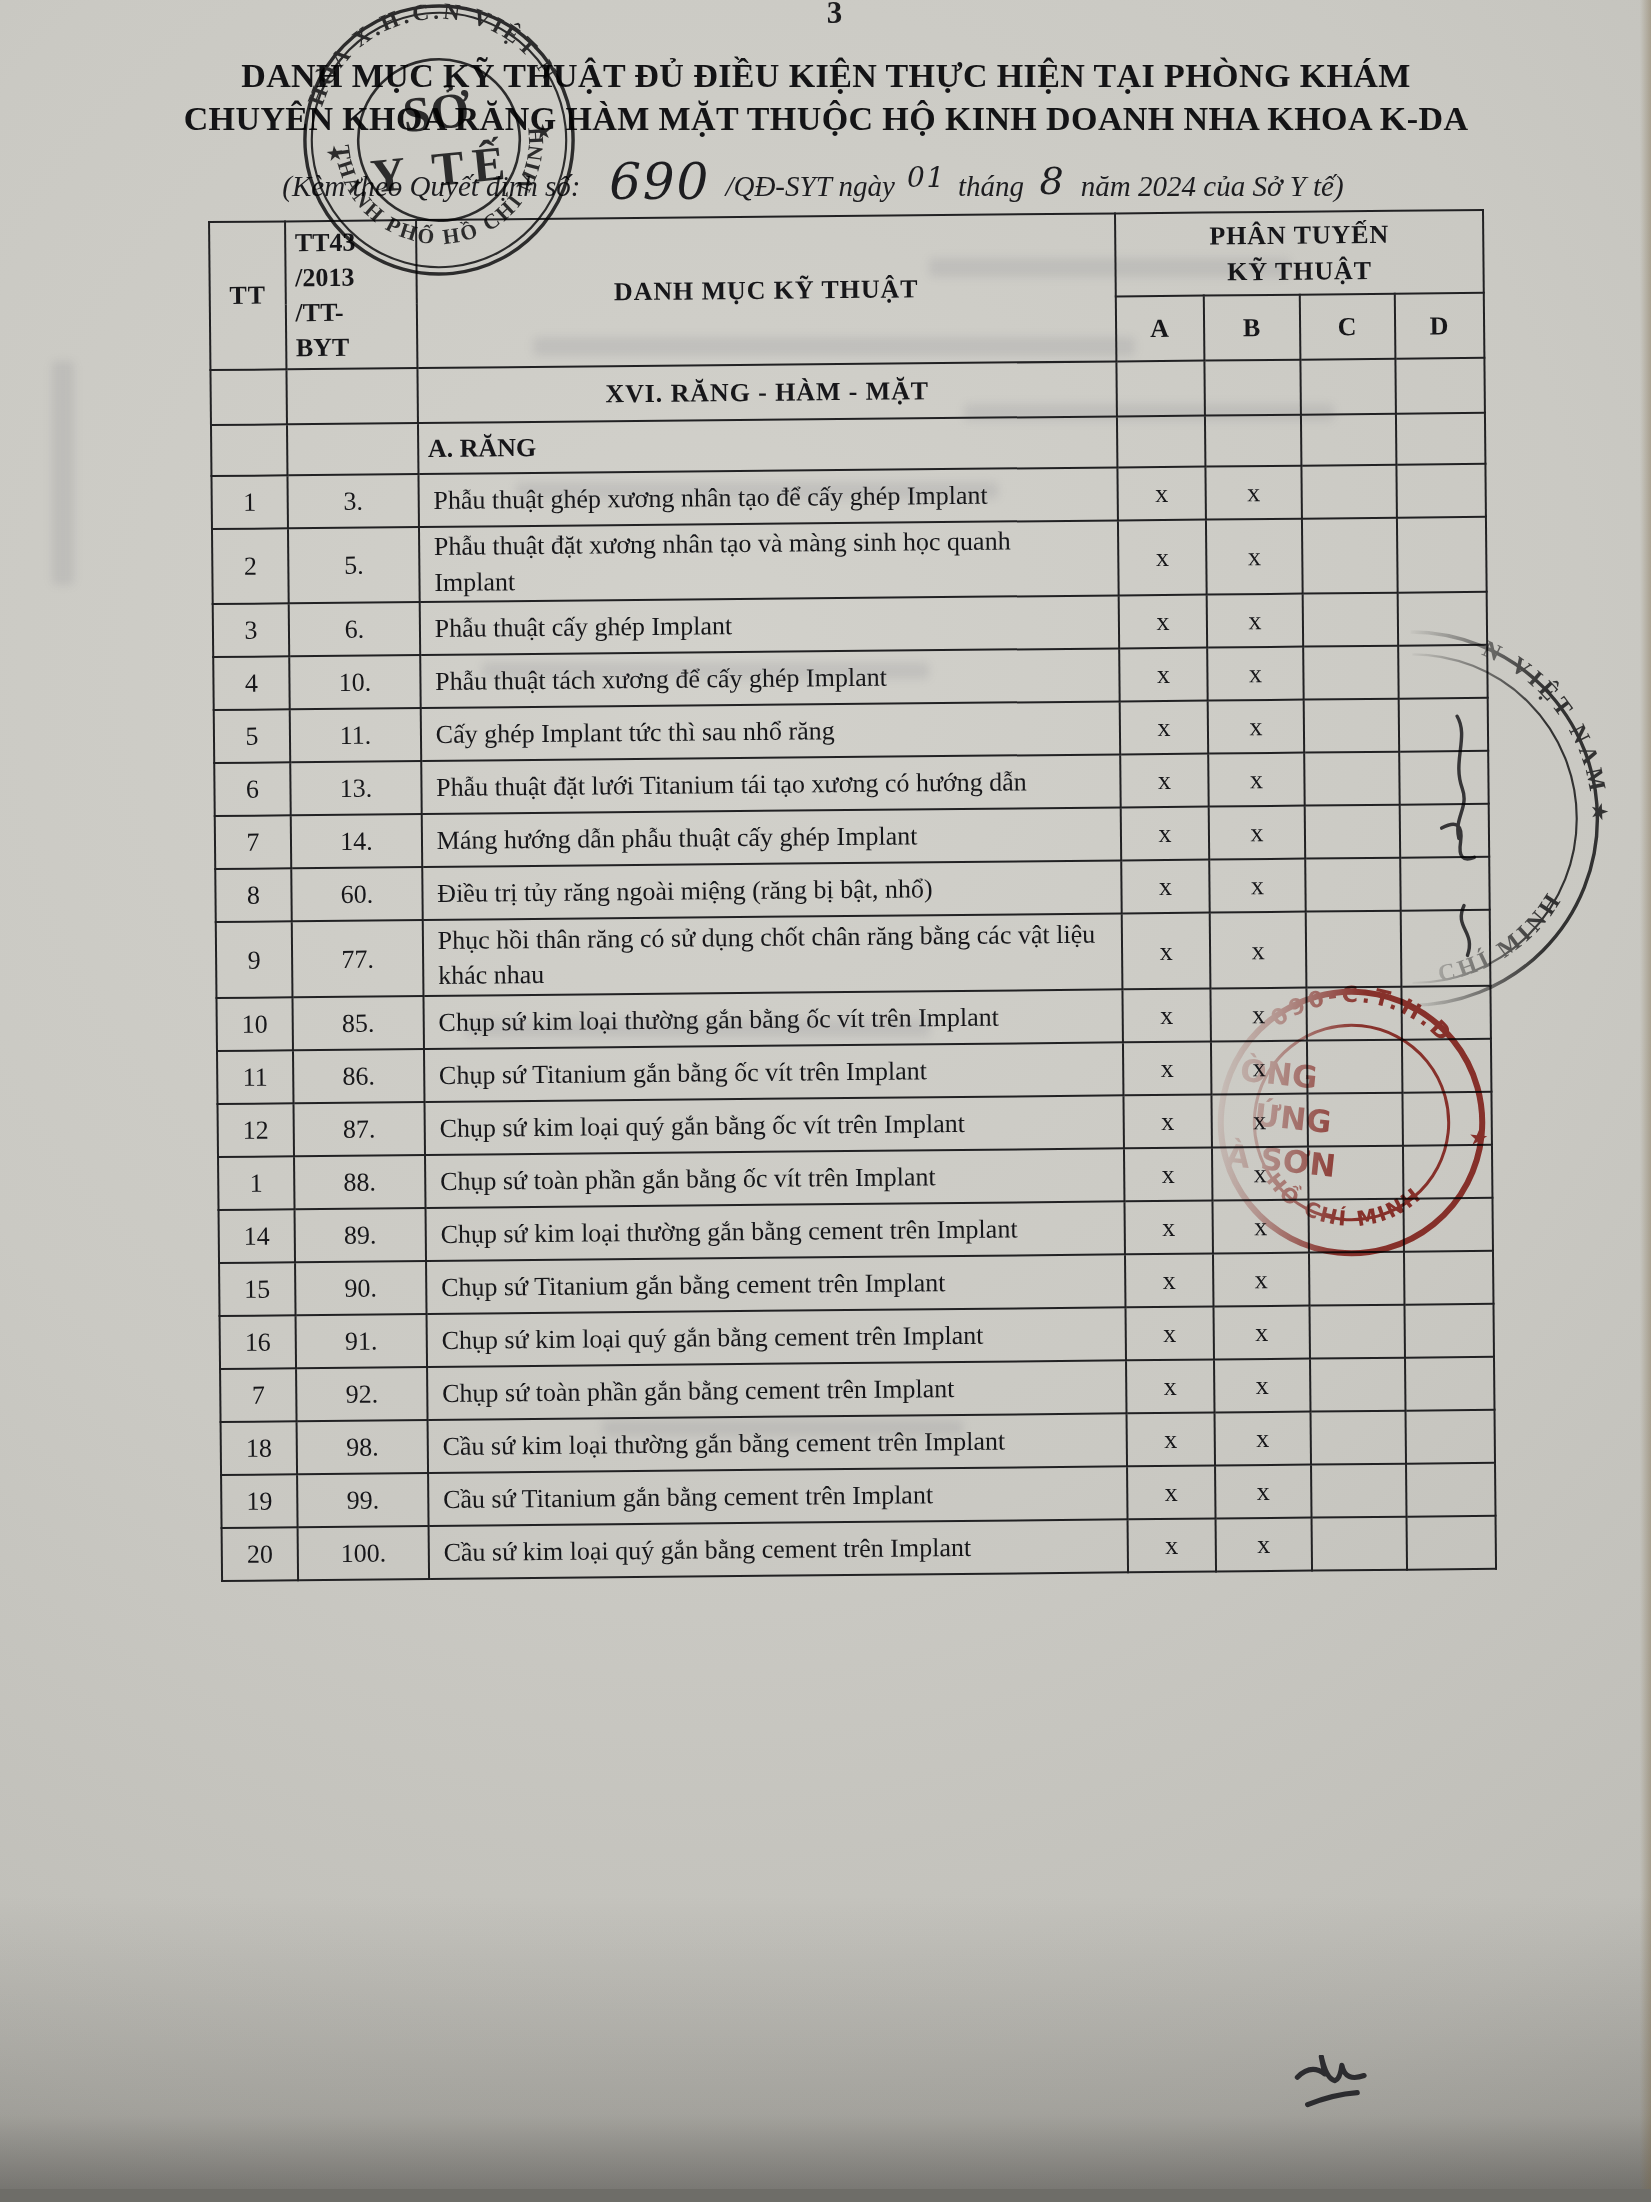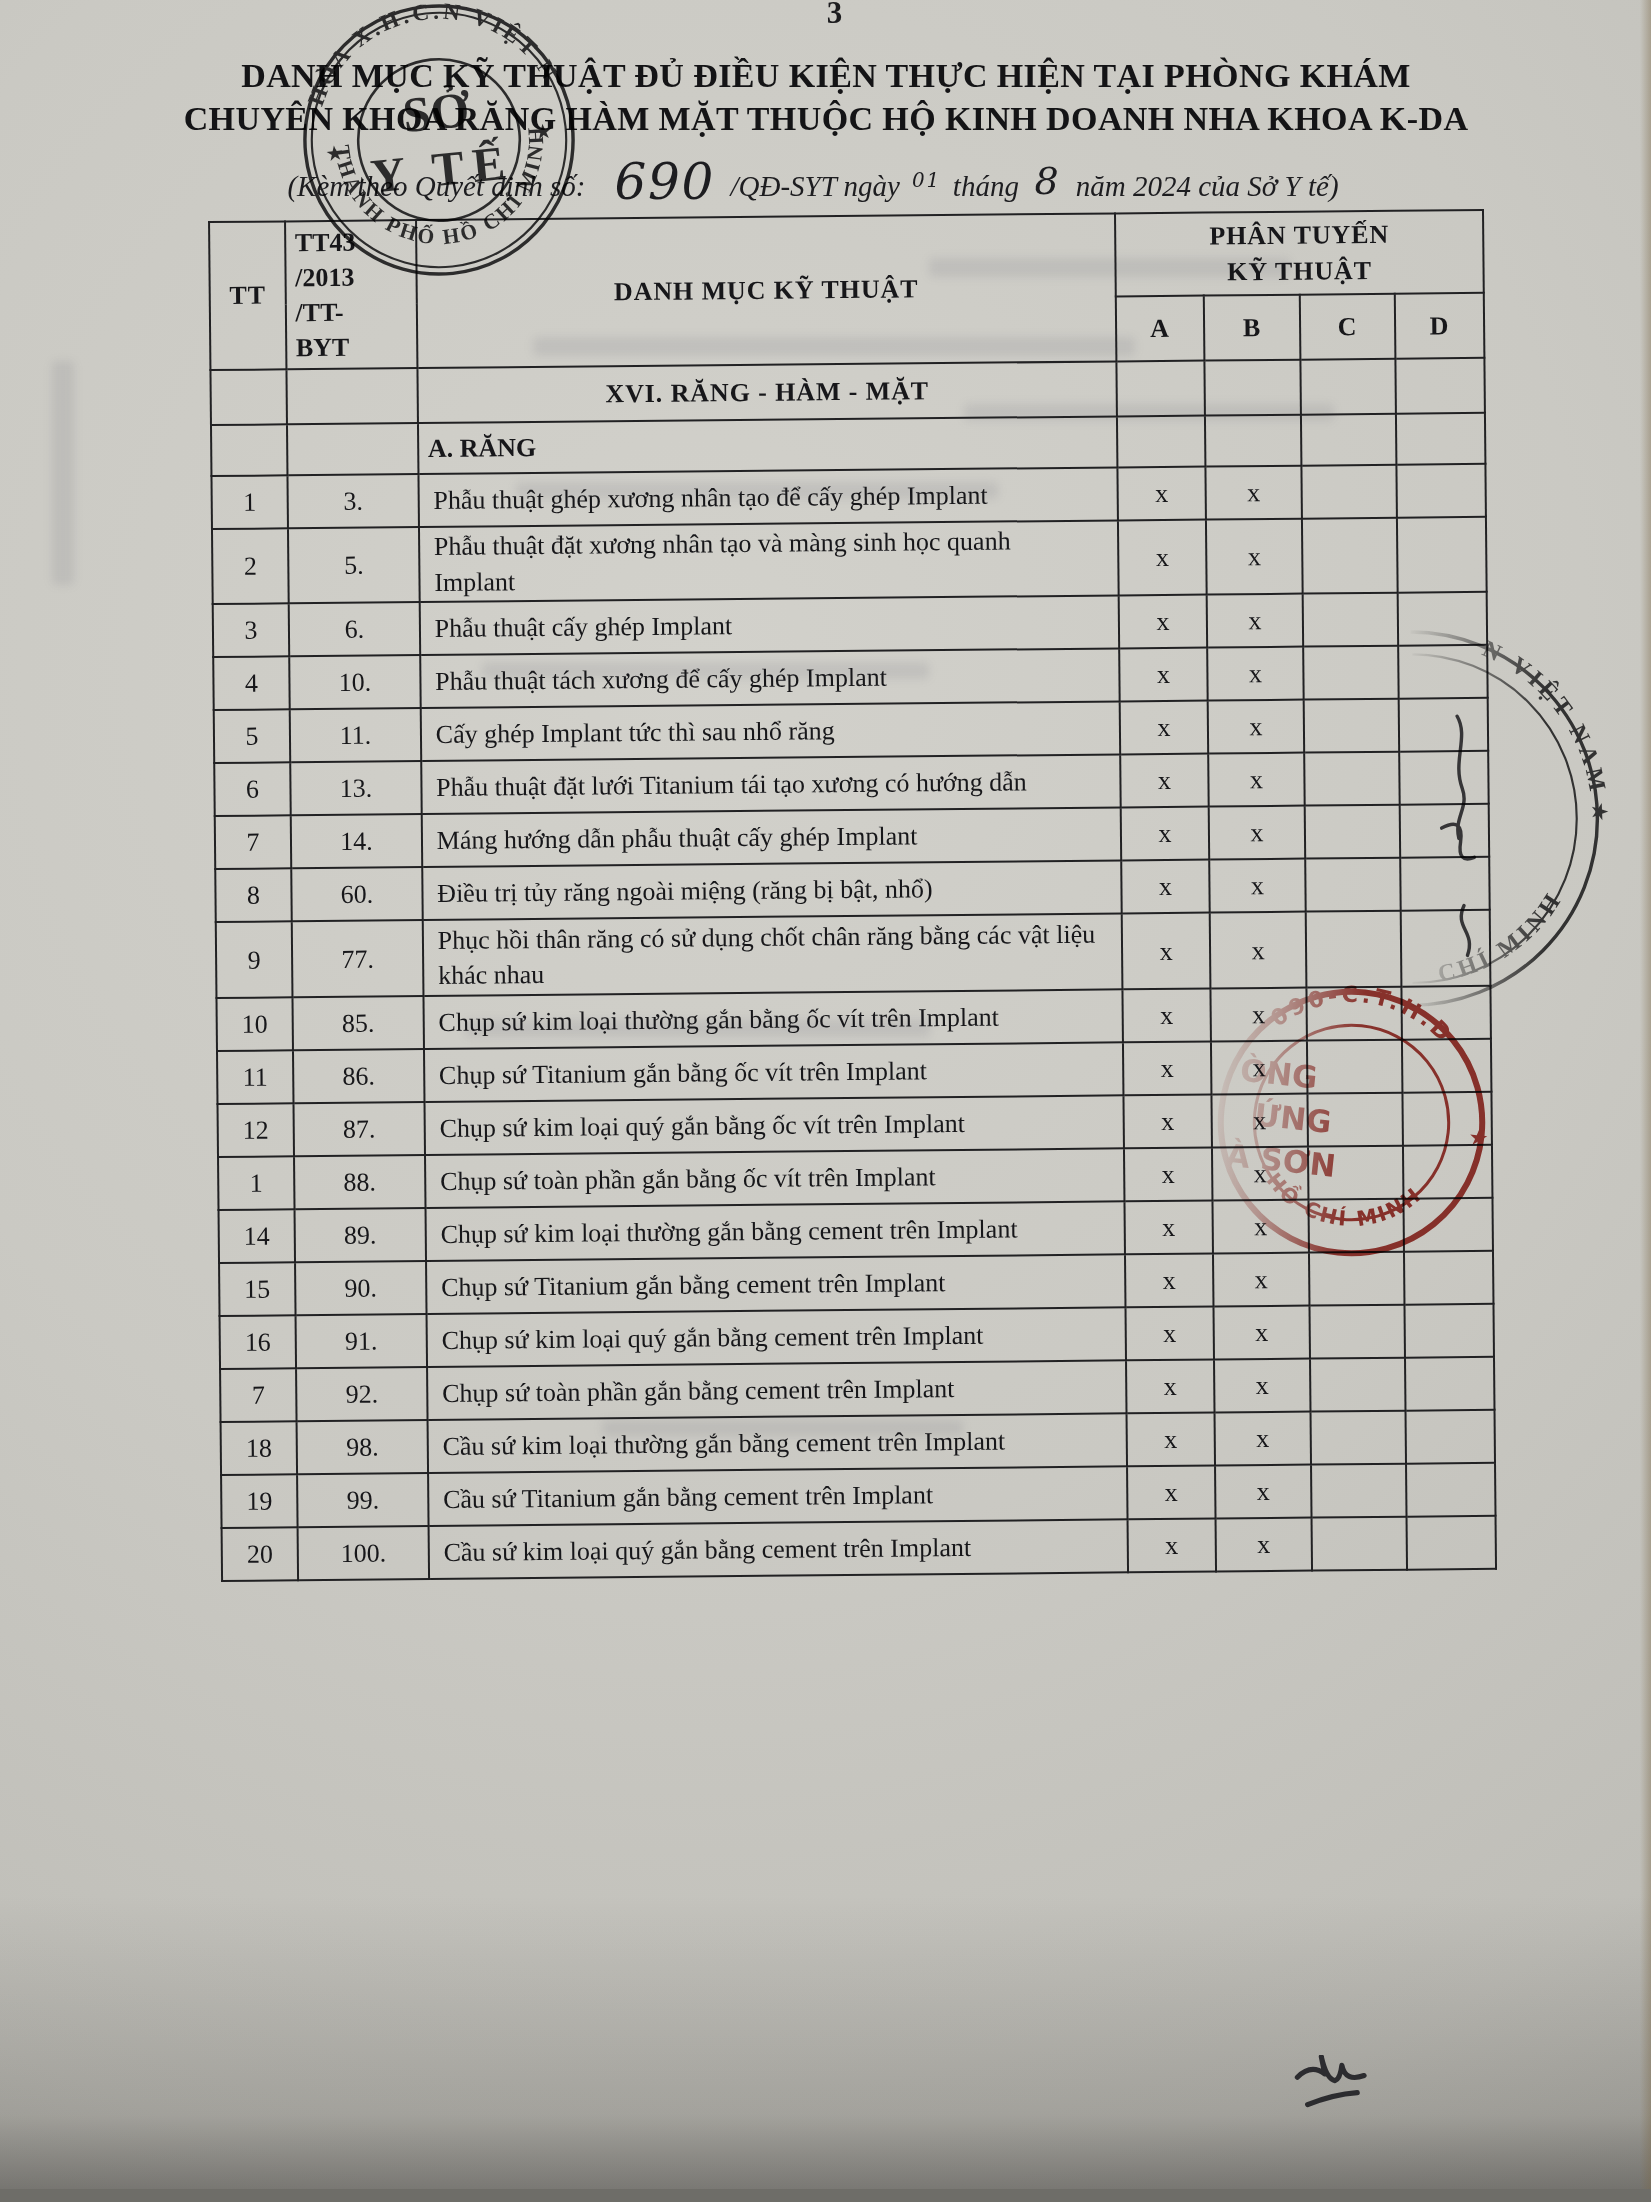--- a/index.html
+++ b/index.html
@@ -18,21 +18,21 @@
     font-size:31px;font-weight:bold;}
 
   .title{position:absolute;left:103px;right:103px;text-align:center;font-weight:bold;
     letter-spacing:0.4px;color:#141416;}
   .title1{top:57px;font-size:34px;}
   .title2{top:100px;font-size:34px;}
   .subtitle{position:absolute;left:0;right:26px;top:153px;text-align:center;
     font-size:29px;font-style:italic;color:#1d1d20;}
   .hand{font-family:"DejaVu Serif", serif;font-style:italic;letter-spacing:1.7px;}
   .hand-690{font-size:50px;vertical-align:-3.4px;margin:0 15.5px 0 29px;}
-  .hand-01{font-size:20px;vertical-align:8.6px;margin:0 12px;}
+  .hand-01{font-size:28px;vertical-align:8.6px;margin:0 12px;}
   .hand-8{font-size:38px;vertical-align:1.7px;margin:0 15.5px;}
 
   
   .doc-table{position:absolute;left:208px;top:215px;width:1273px;border-collapse:collapse;
     table-layout:fixed;transform:rotate(-.55deg);transform-origin:50% 0;}
   .doc-table td,.doc-table th{border:2.6px solid #212123;padding:1.7px 8.6px;
     font-size:26px;line-height:1.35;vertical-align:middle;color:#17171a;
     overflow:hidden;}
   th{font-weight:bold;}
   .h-main{height:83px;}

